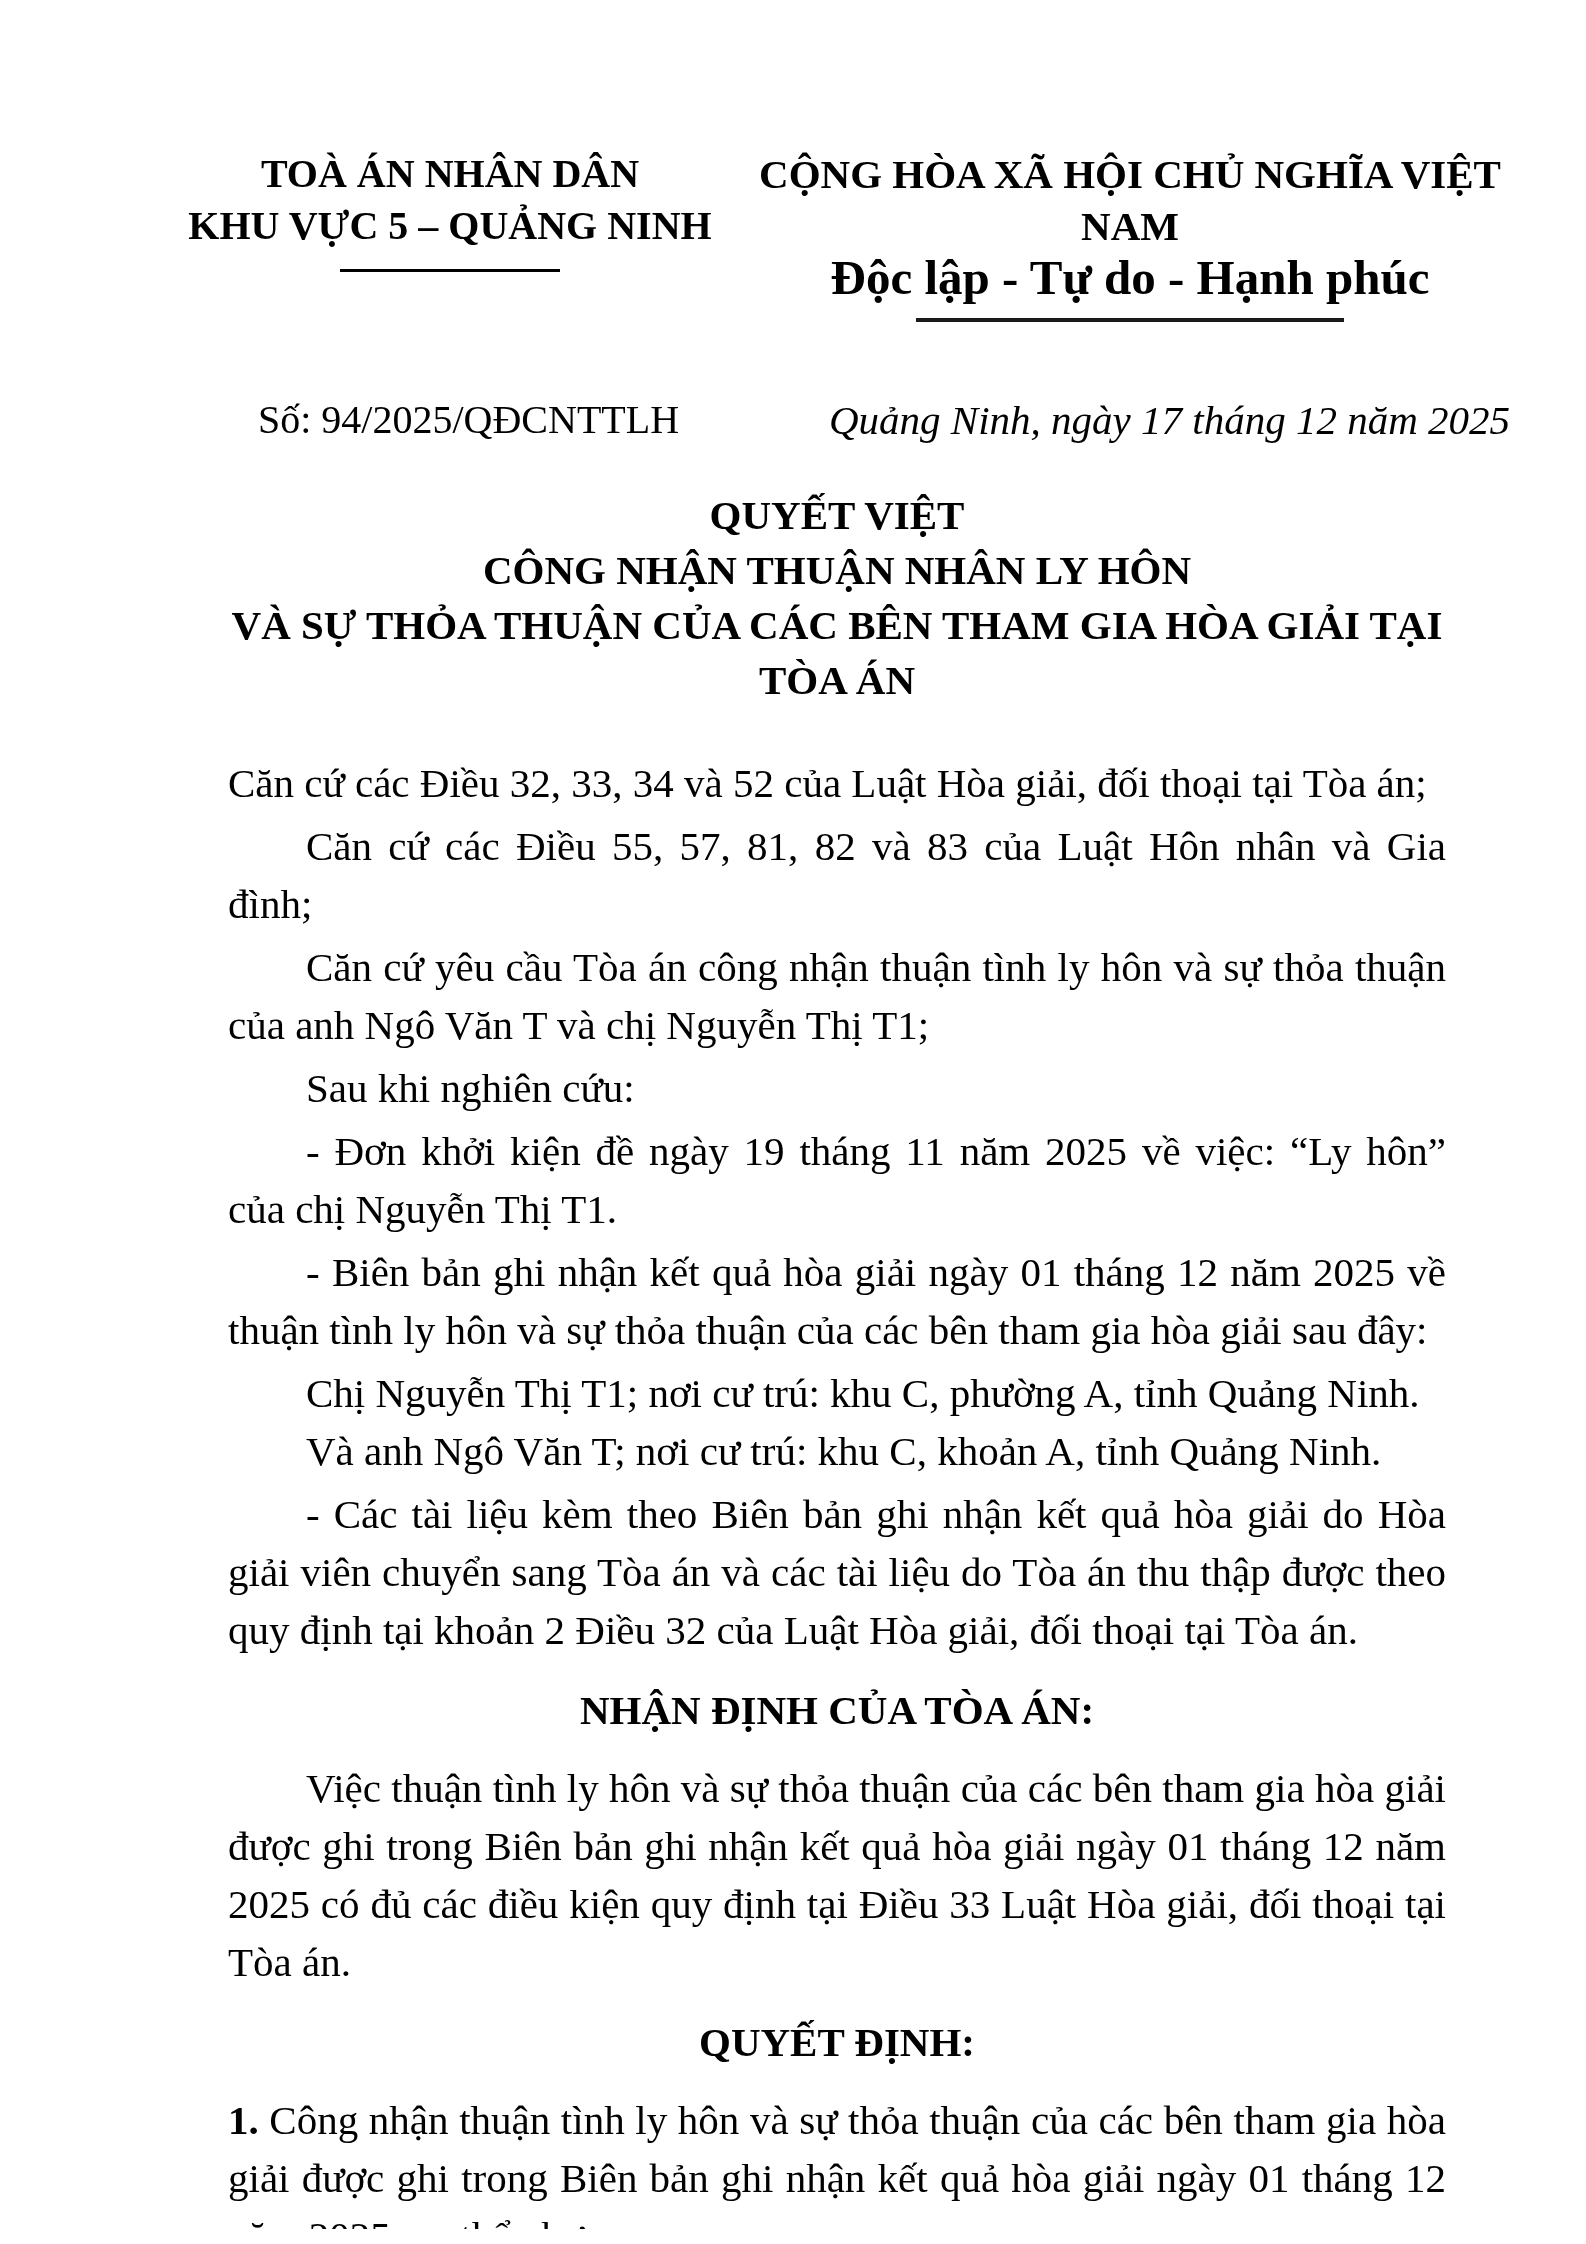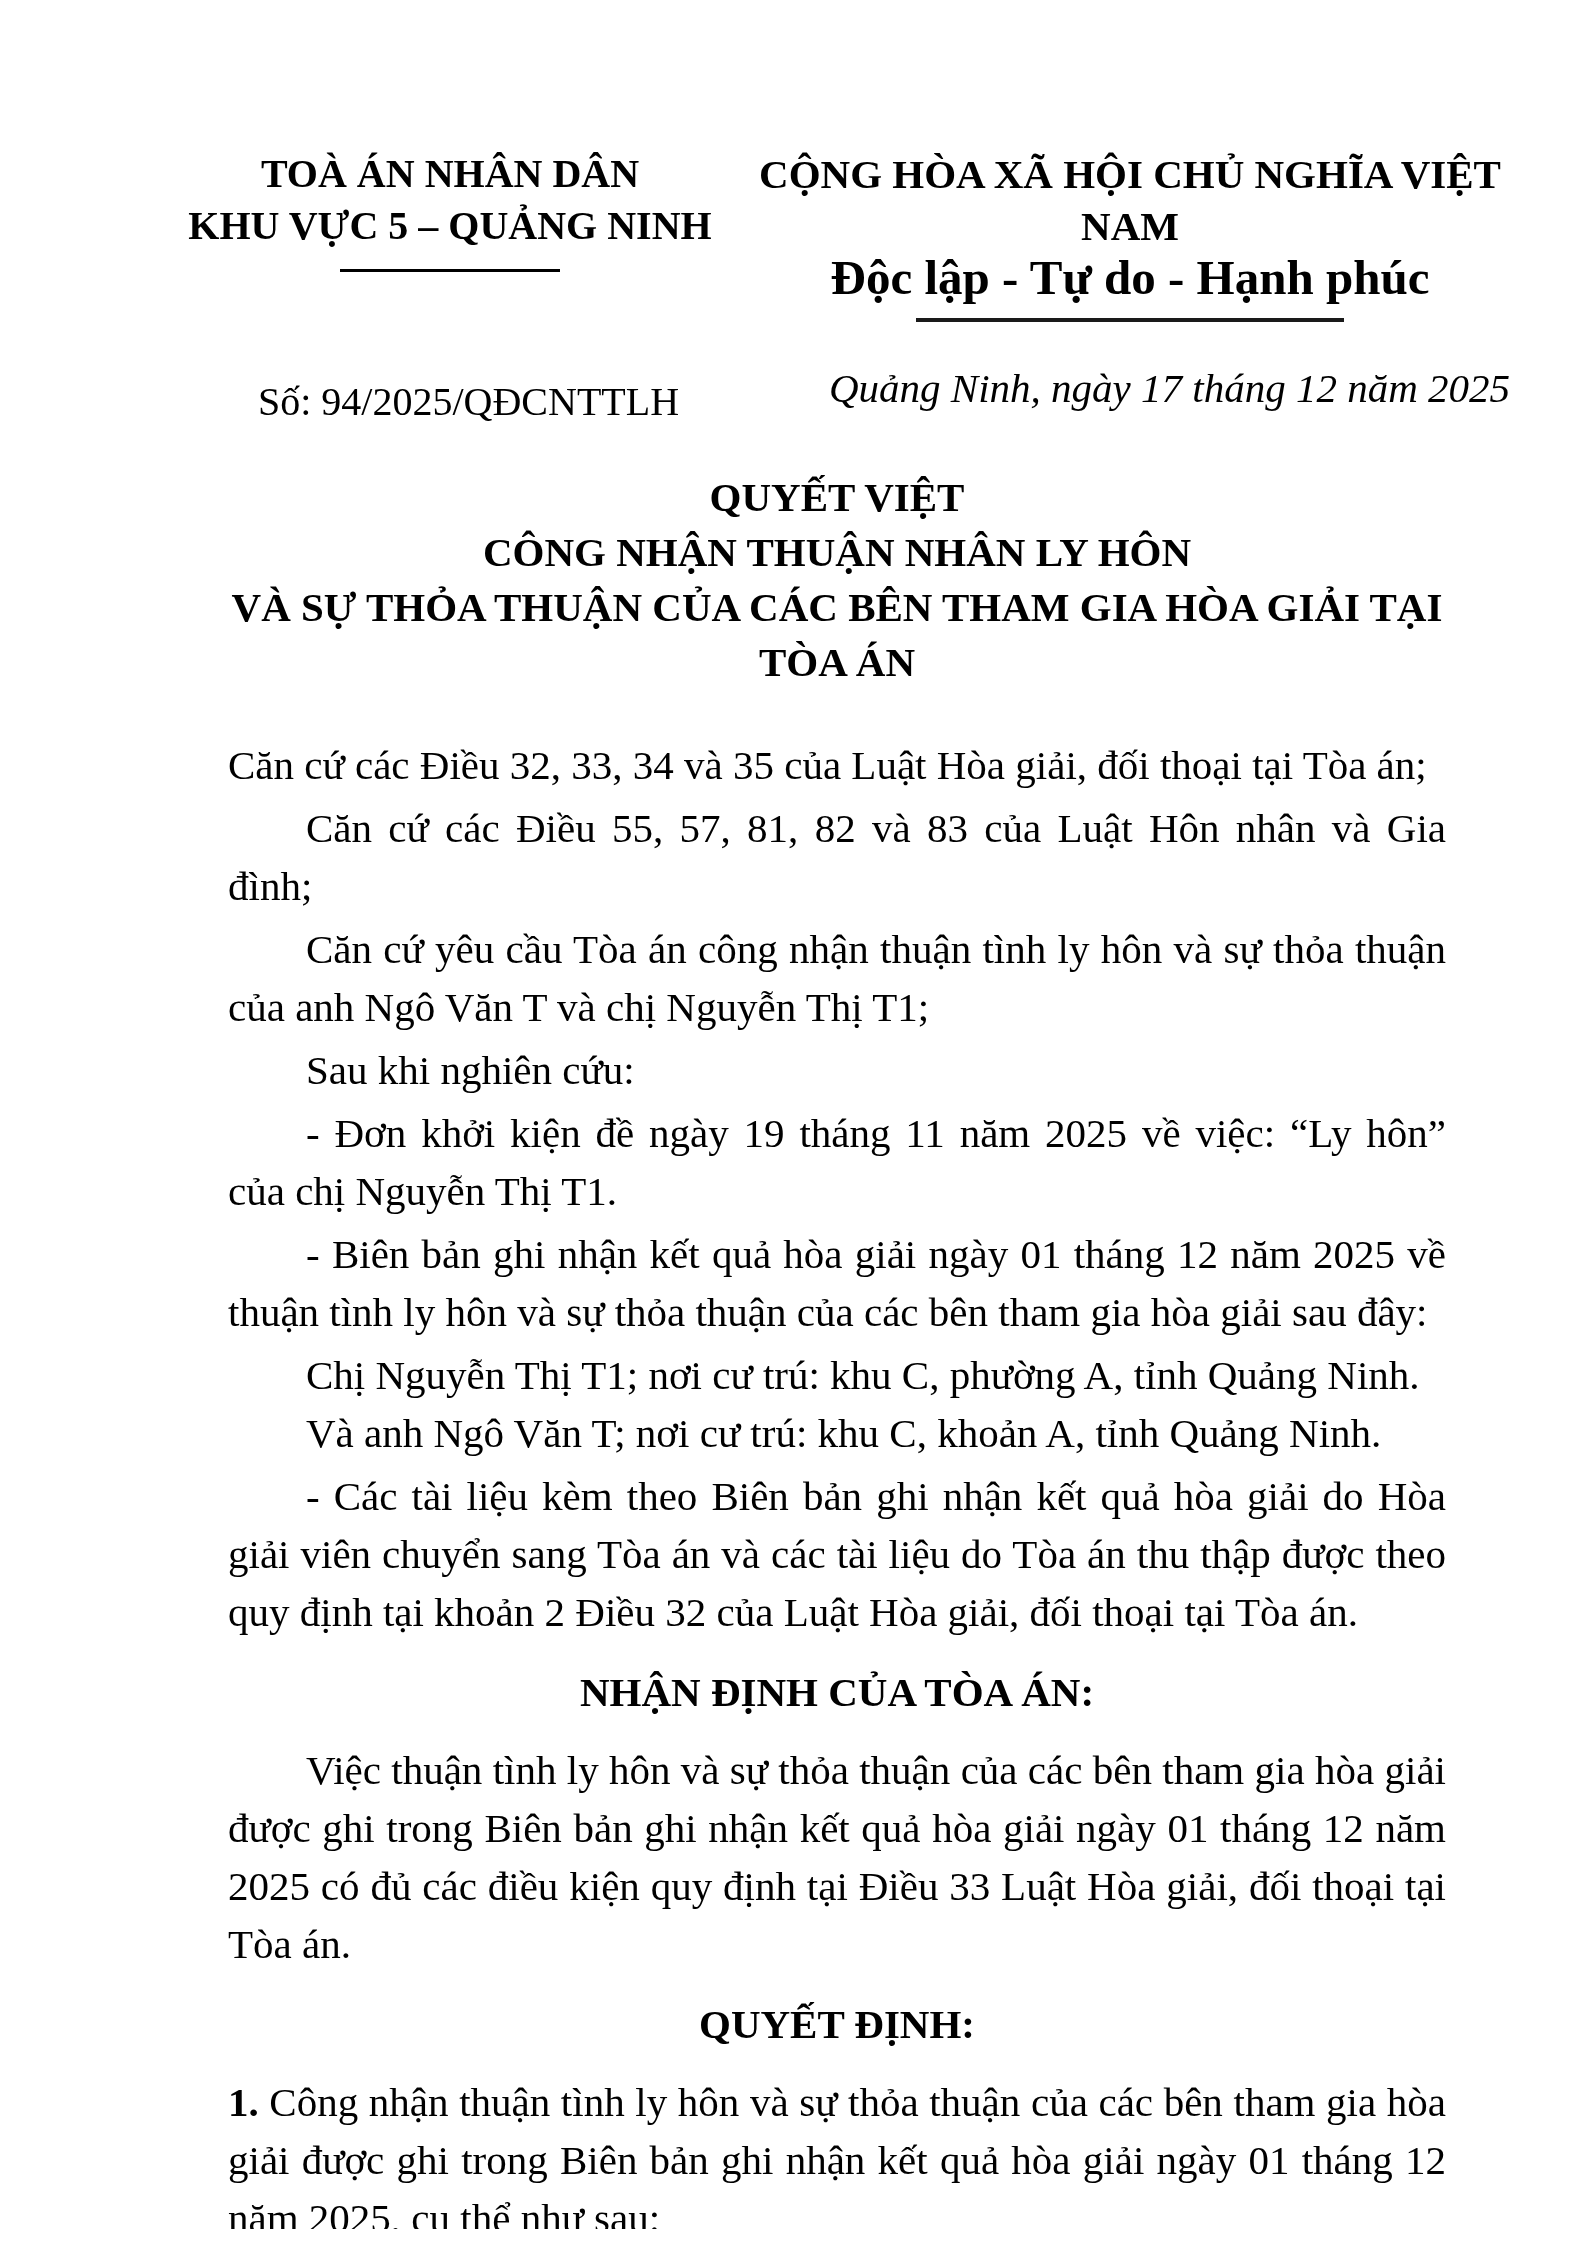--- a/index.html
+++ b/index.html
@@ -47,22 +47,22 @@
     margin: 17px auto 0 auto;
   }
   .rule-right {
     width: 428px;
     border-top: 4px solid #1a1a1a;
     margin: 14px auto 0 auto;
   }
   
   .meta-row {
     display: flex;
-    align-items: flex-start;
-    margin-top: 40px;
+    align-items: flex-end;
+    margin-top: 58px;
   }
   .doc-number {
     margin-left: 258px;
     margin-top: 14px;
     font-size: 40px;
     line-height: 52px;
   }
   .date-line {
     margin-left: auto;
     margin-right: 76px;
@@ -128,21 +128,21 @@
     <div class="date-line">Quảng Ninh, ngày 17 tháng 12 năm 2025</div>
   </div>
 
   <div class="title-block">
     <div>QUYẾT VIỆT</div>
     <div>CÔNG NHẬN THUẬN NHÂN LY HÔN</div>
     <div>VÀ SỰ THỎA THUẬN CỦA CÁC BÊN THAM GIA HÒA GIẢI TẠI TÒA ÁN</div>
   </div>
 
   <div class="doc-body">
-    <p class="noindent">Căn cứ các Điều 32, 33, 34 và 35 của Luật Hòa giải, đối thoại tại Tòa án;</p>
+    <p class="noindent">Căn cứ các Điều 32, 33, 34 và 52 của Luật Hòa giải, đối thoại tại Tòa án;</p>
     <p>Căn cứ các Điều 55, 57, 81, 82 và 83 của Luật Hôn nhân và Gia đình;</p>
     <p>Căn cứ yêu cầu Tòa án công nhận thuận tình ly hôn và sự thỏa thuận của anh Ngô Văn T và chị Nguyễn Thị T1;</p>
     <p>Sau khi nghiên cứu:</p>
     <p>- Đơn khởi kiện đề ngày 19 tháng 11 năm 2025 về việc: “Ly hôn” của chị Nguyễn Thị T1.</p>
     <p>- Biên bản ghi nhận kết quả hòa giải ngày 01 tháng 12 năm 2025 về thuận tình ly hôn và sự thỏa thuận của các bên tham gia hòa giải sau đây:</p>
     <p class="tight">Chị Nguyễn Thị T1; nơi cư trú: khu C, phường A, tỉnh Quảng Ninh.</p>
     <p>Và anh Ngô Văn T; nơi cư trú: khu C, khoản A, tỉnh Quảng Ninh.</p>
     <p>- Các tài liệu kèm theo Biên bản ghi nhận kết quả hòa giải do Hòa giải viên chuyển sang Tòa án và các tài liệu do Tòa án thu thập được theo quy định tại khoản 2 Điều 32 của Luật Hòa giải, đối thoại tại Tòa án.</p>
     <p class="section-heading">NHẬN ĐỊNH CỦA TÒA ÁN:</p>
     <p>Việc thuận tình ly hôn và sự thỏa thuận của các bên tham gia hòa giải được ghi trong Biên bản ghi nhận kết quả hòa giải ngày 01 tháng 12 năm 2025 có đủ các điều kiện quy định tại Điều 33 Luật Hòa giải, đối thoại tại Tòa án.</p>

